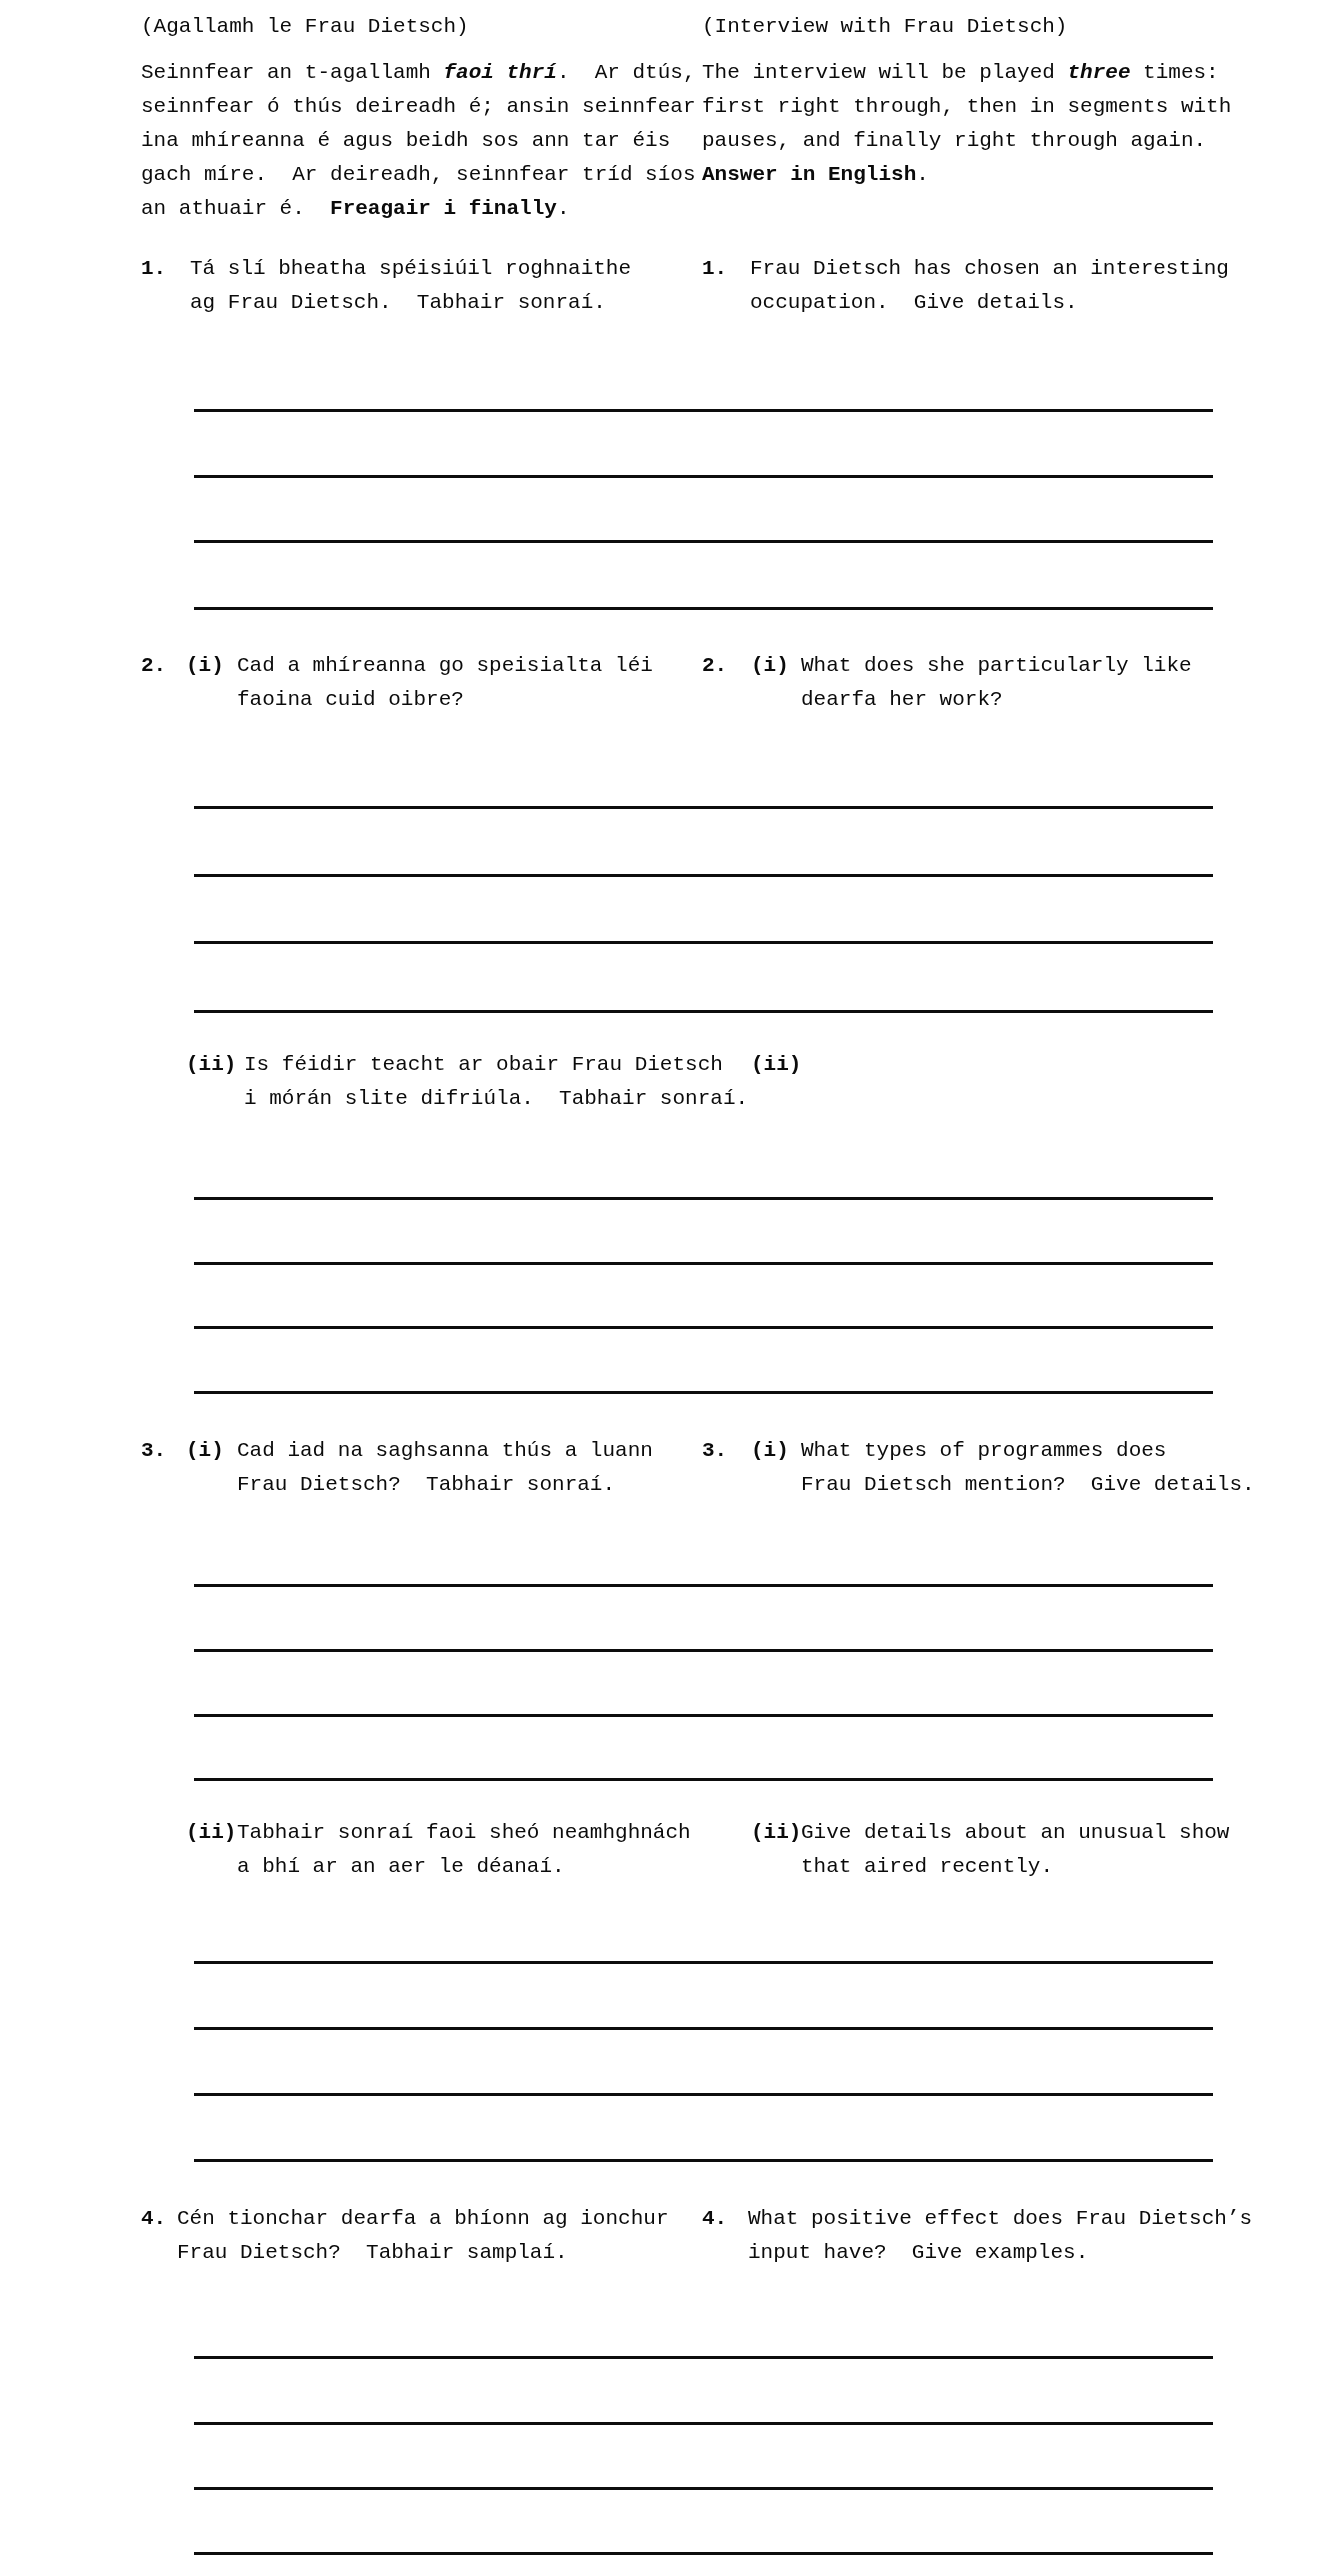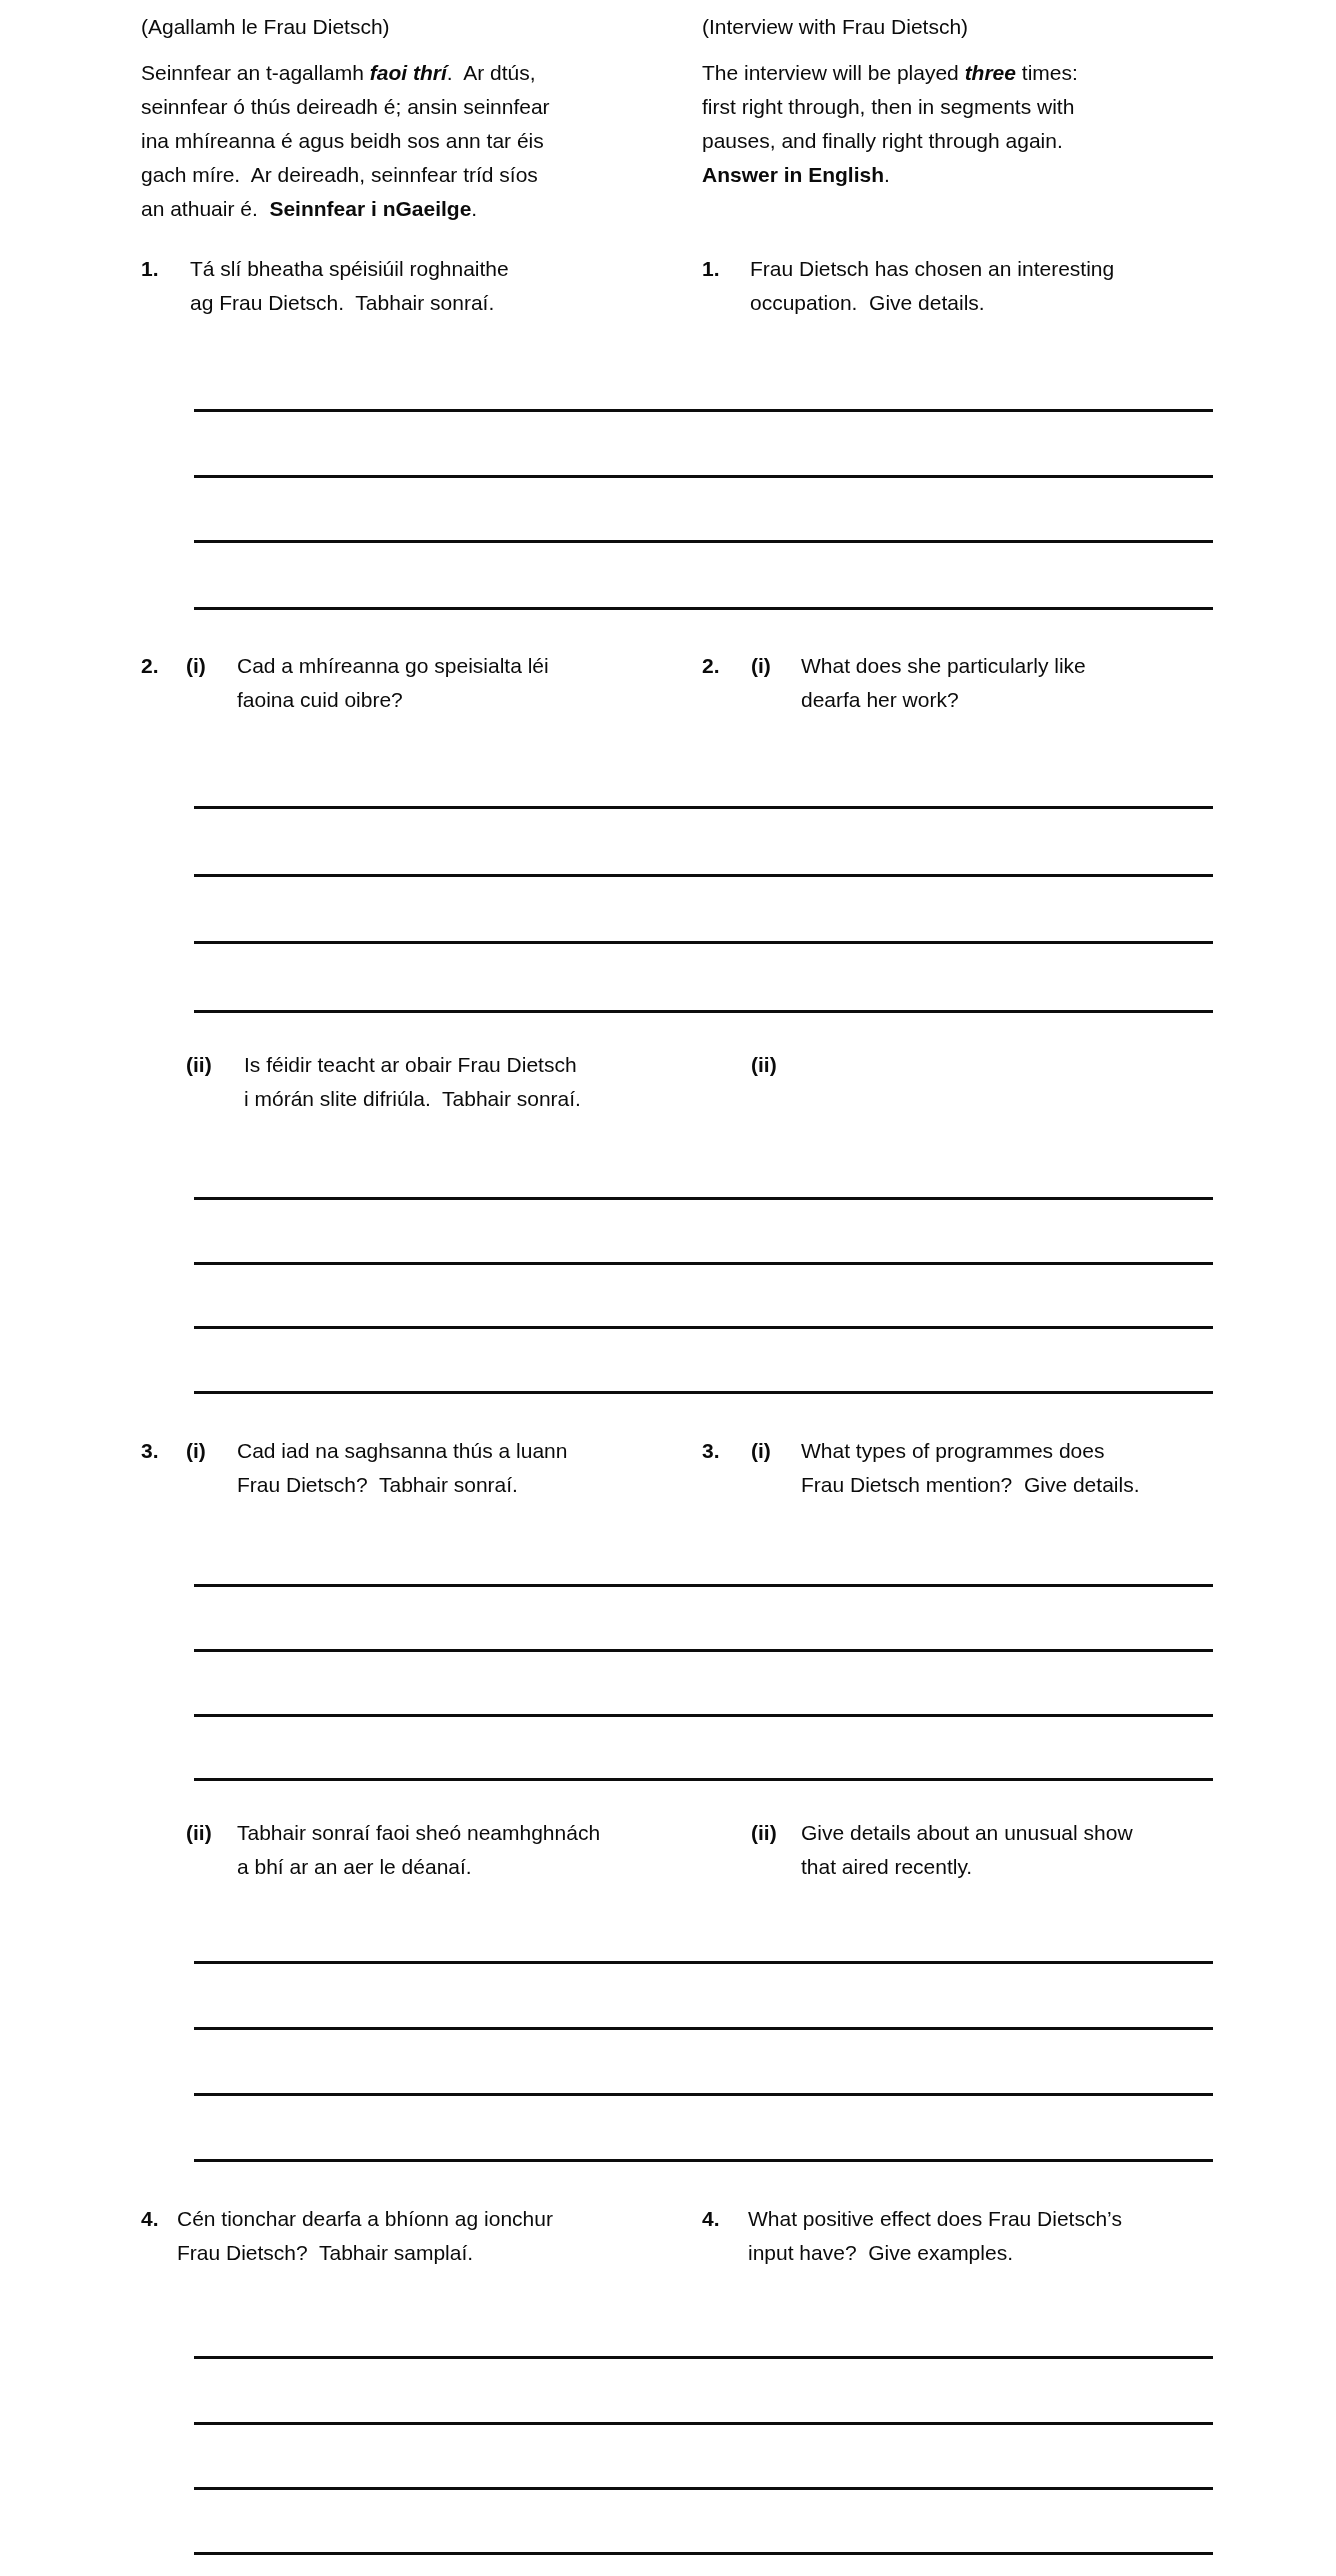--- a/index.html
+++ b/index.html
@@ -6,21 +6,21 @@
     margin: 0;
     padding: 0;
     background: #ffffff;
   }
   #page {
     position: relative;
     width: 1244px;
     height: 2576px;
     background: #ffffff;
     color: #0b0b0b;
-    font-family: Liberation Sans, sans-serif;
+    font-family: Liberation Mono, monospace;
     font-size: 21px;
     line-height: 34px;
   }
   .hdr {
     position: absolute;
     white-space: pre;
   }
   .para {
     position: absolute;
   }
@@ -59,21 +59,21 @@
 <div id="page">
 
   <div class="hdr" style="left:141px; top:10.3px">(Agallamh le Frau Dietsch)</div>
   <div class="hdr" style="left:702px; top:10.3px">(Interview with Frau Dietsch)</div>
 
   <div class="para" style="left:141px; top:56px">
       <div class="tline"><span>Seinnfear an t-agallamh </span><span class="seg-bi">faoi thrí</span><span>.  Ar dtús,</span></div>
       <div class="tline"><span>seinnfear ó thús deireadh é; ansin seinnfear</span></div>
       <div class="tline"><span>ina mhíreanna é agus beidh sos ann tar éis</span></div>
       <div class="tline"><span>gach míre.  Ar deireadh, seinnfear tríd síos</span></div>
-      <div class="tline"><span>an athuair é.  </span><span class="seg-b">Seinnfear i nGaeilge</span><span>.</span></div>
+      <div class="tline"><span>an athuair é.  </span><span class="seg-b">Freagair i finally</span><span>.</span></div>
     </div>
   <div class="para" style="left:702px; top:56px">
       <div class="tline"><span>The interview will be played </span><span class="seg-bi">three</span><span> times:</span></div>
       <div class="tline"><span>first right through, then in segments with</span></div>
       <div class="tline"><span>pauses, and finally right through again.</span></div>
       <div class="tline"><span class="seg-b">Answer in English</span><span>.</span></div>
     </div>
 
   <div class="q" style="top:252px">
     <span class="qnum" style="left:141px">1.</span>

